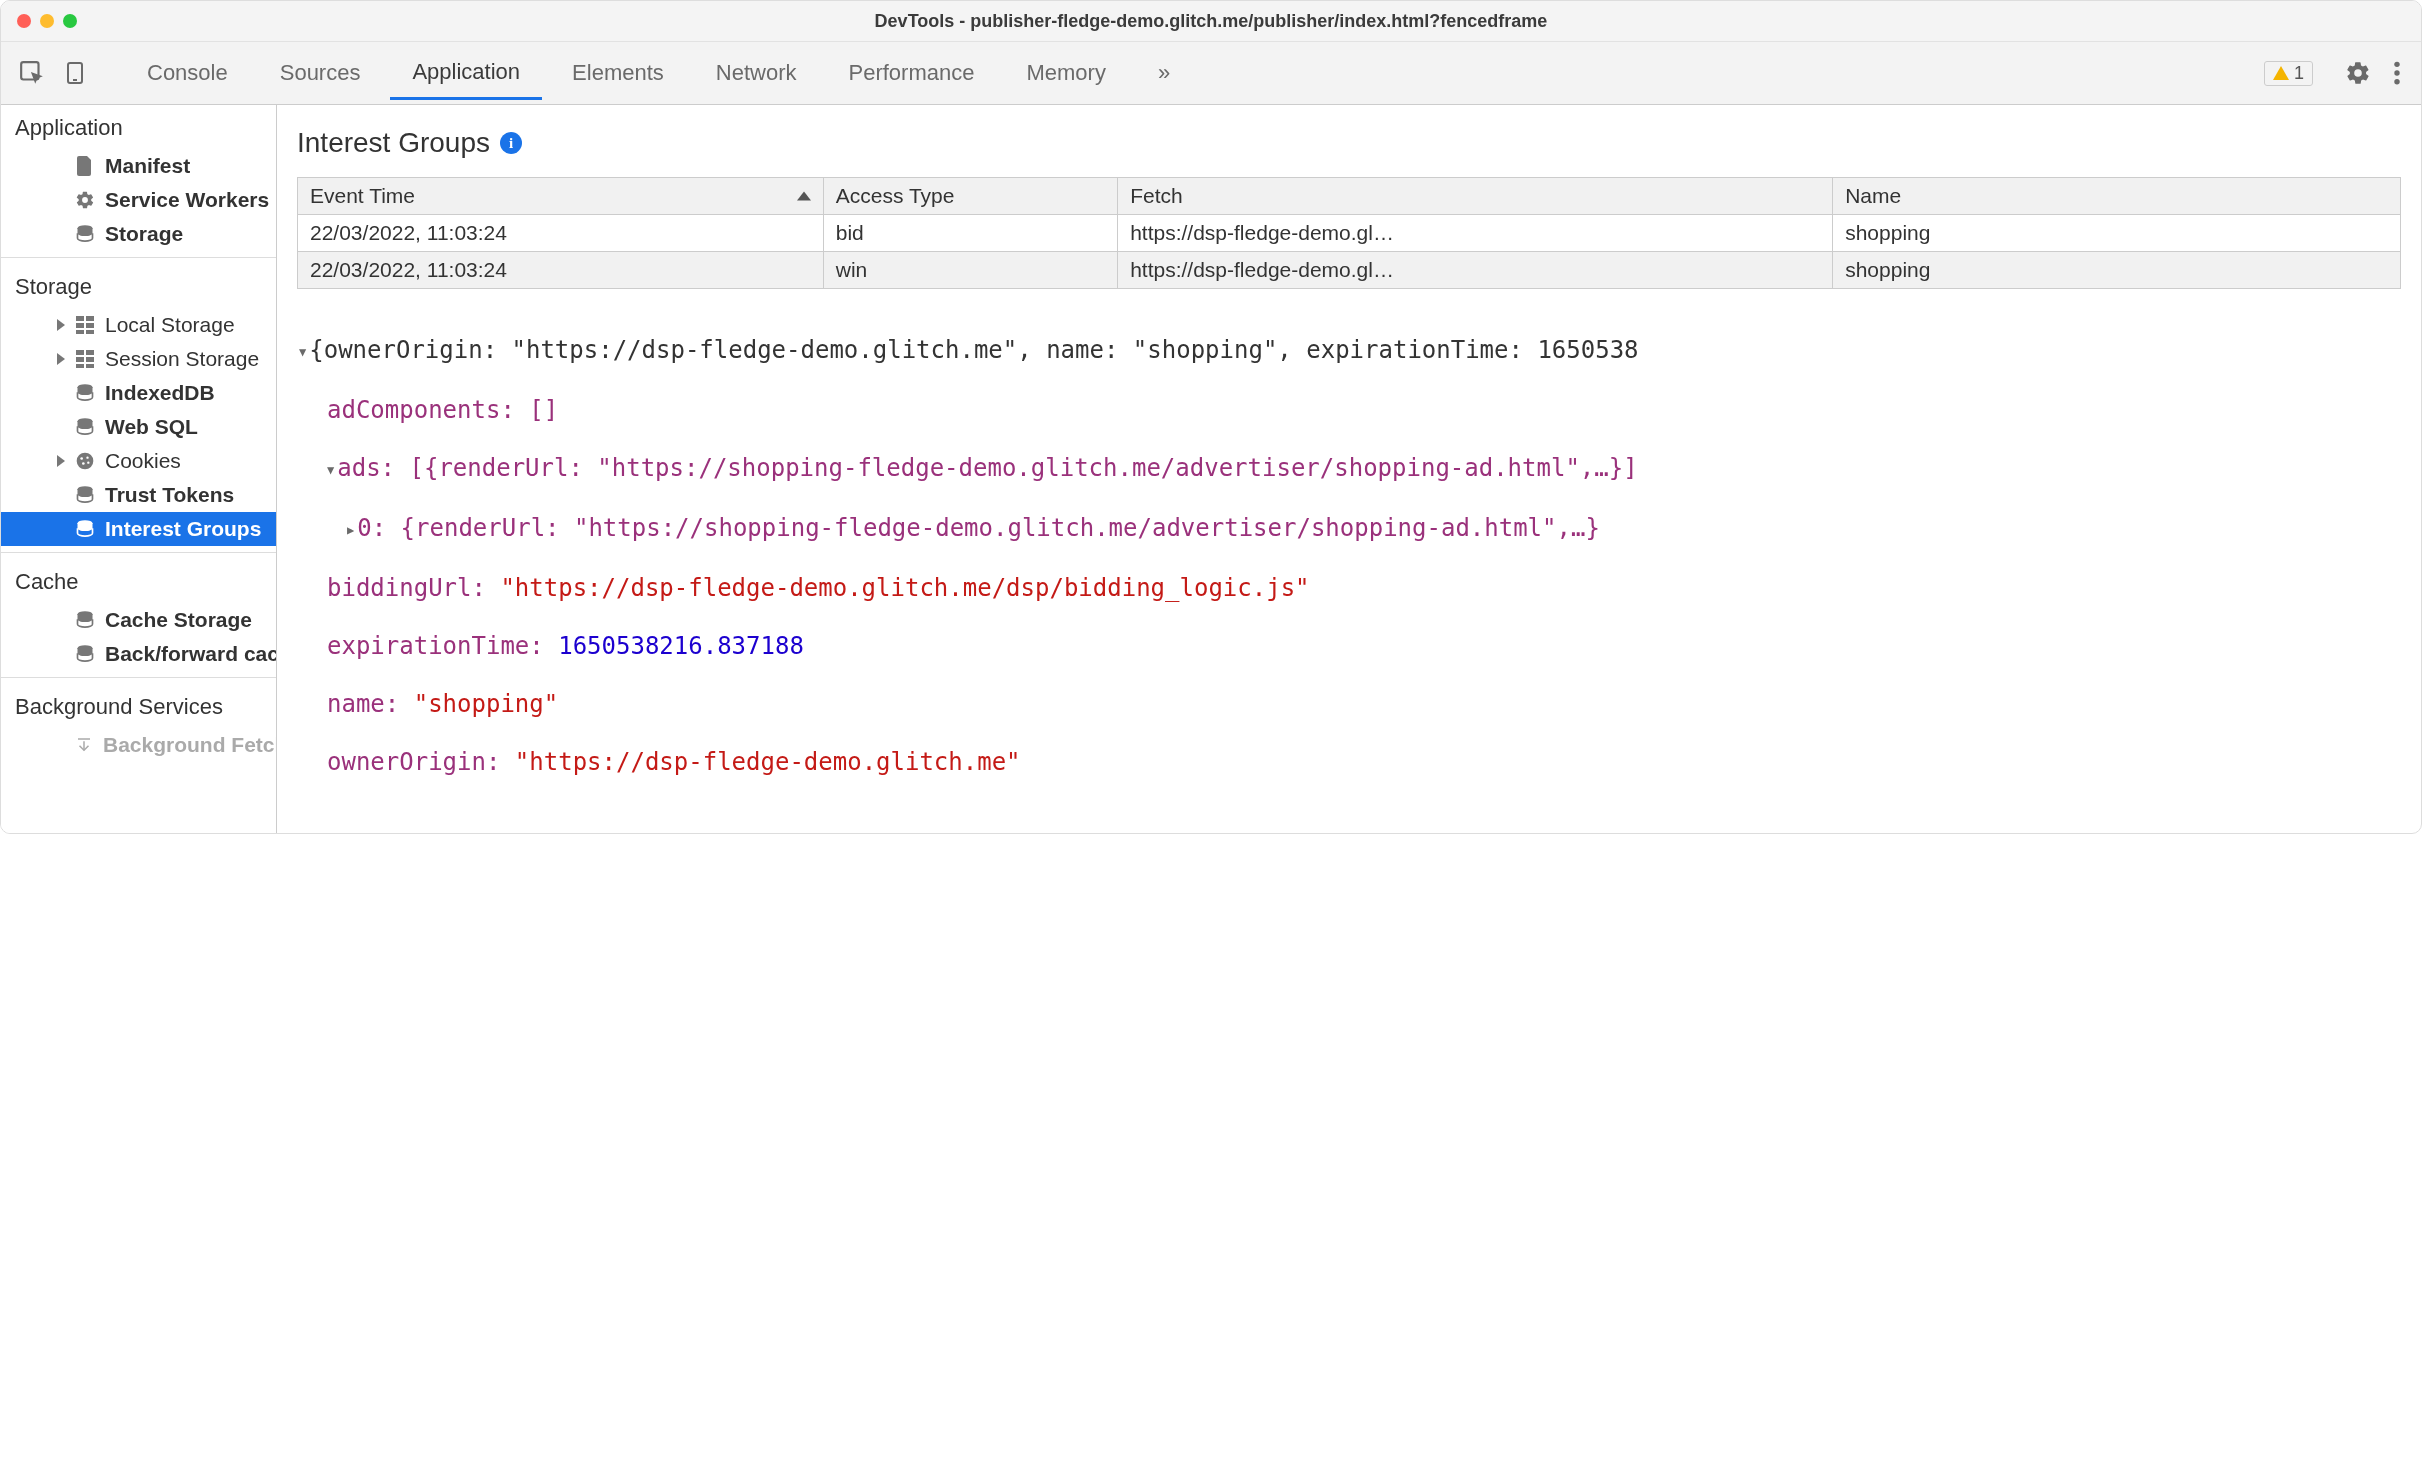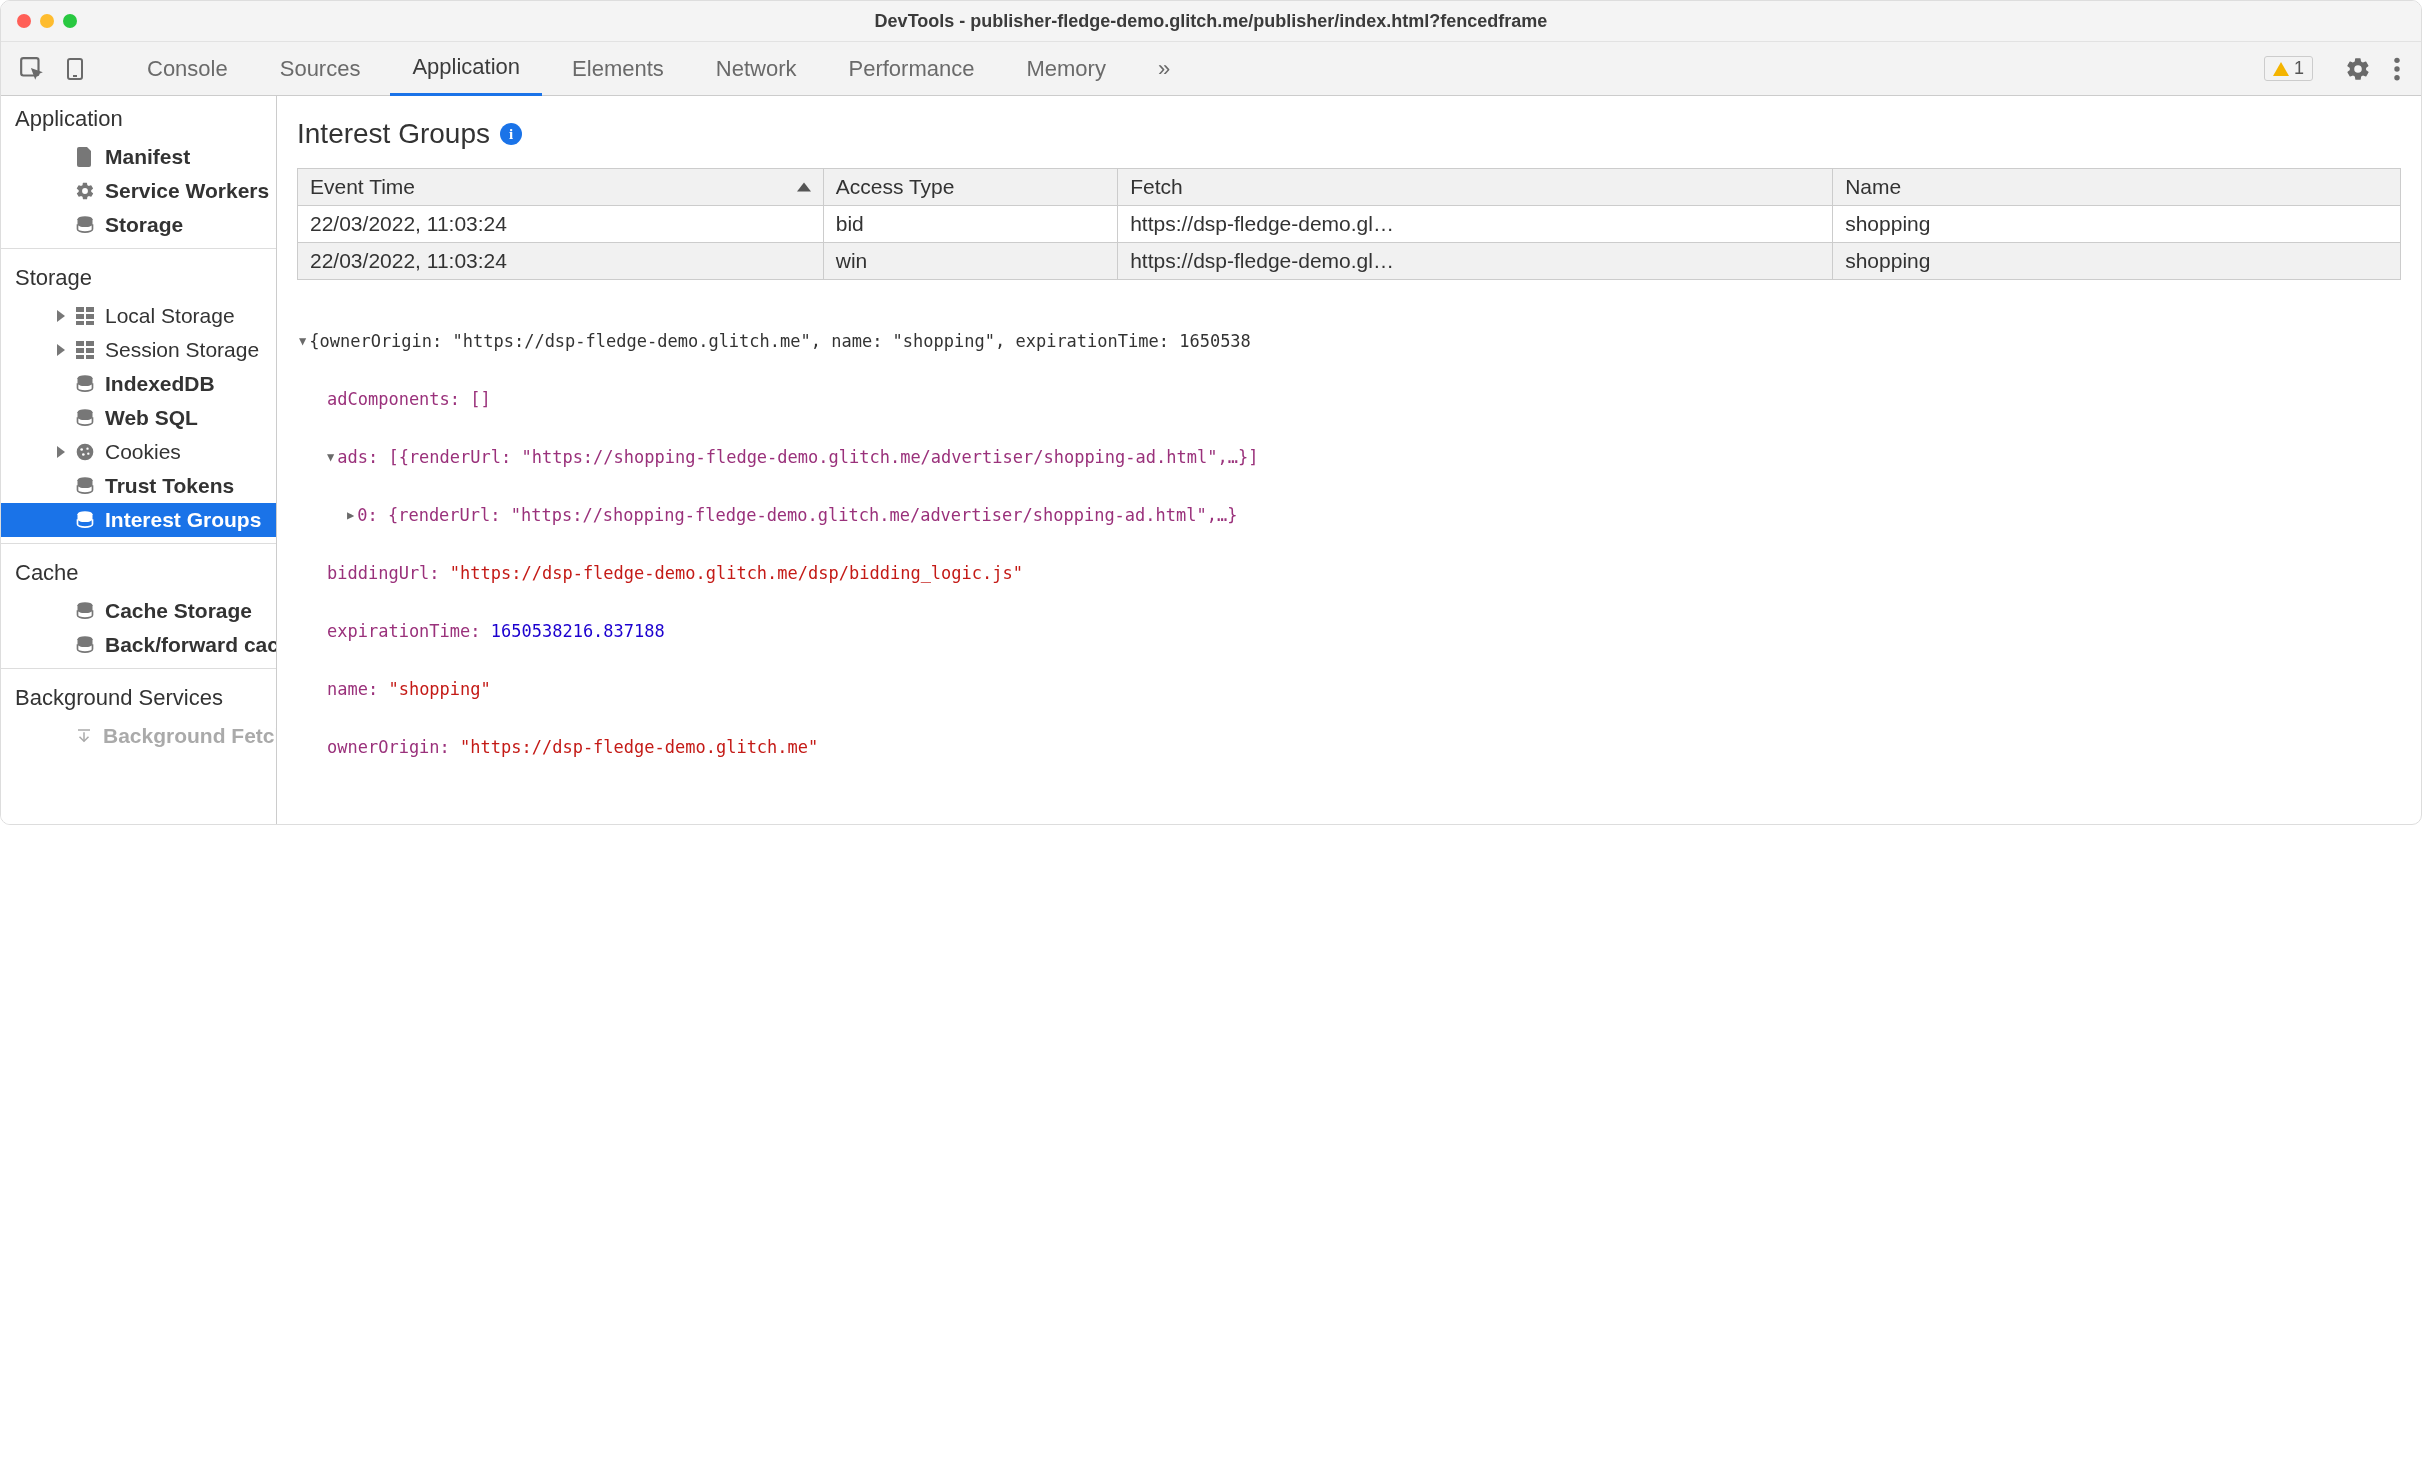--- a/index.html
+++ b/index.html
@@ -39,21 +39,21 @@
   .tl-yellow { background: #febc2e; }
   .tl-green { background: #28c840; }
   .window-title {
     flex: 1;
     text-align: center;
     font-size: 18px;
     color: #3b3b3b;
     font-weight: 600;
   }
   .toolbar {
-    height: 55px;
+    height: 64px;
     border-top: 1px solid #e2e2e2;
     border-bottom: 1px solid #ccc;
     display: flex;
     align-items: center;
     padding: 0 20px 0 18px;
     background: #f3f3f3;
     gap: 8px;
   }
   .toolbar .left-icons {
     display: flex;
@@ -215,21 +215,21 @@
     border-bottom: 9px solid #555;
   }
   .table tr:nth-child(odd) td { background: #f1f1f1; }
   .table tr:nth-child(even) td { background: #fff; }
   .table tr:first-child td { background: #fff; }
   .table tbody tr:nth-child(2) td { background: #f1f1f1; }
   .json-view {
     flex: 1;
     padding: 18px 20px 8px 2px;
     font-family: Menlo, Consolas, monospace;
-    font-size: 17px;
+    font-size: 24px;
     line-height: 29px;
     white-space: pre;
     overflow: hidden;
   }
   .json-line { display: block; padding-left: 20px; }
   .indent1 { padding-left: 48px; }
   .indent2 { padding-left: 68px; }
   .disclosure-down::before {
     content: "▼";
     font-size: 12px;

